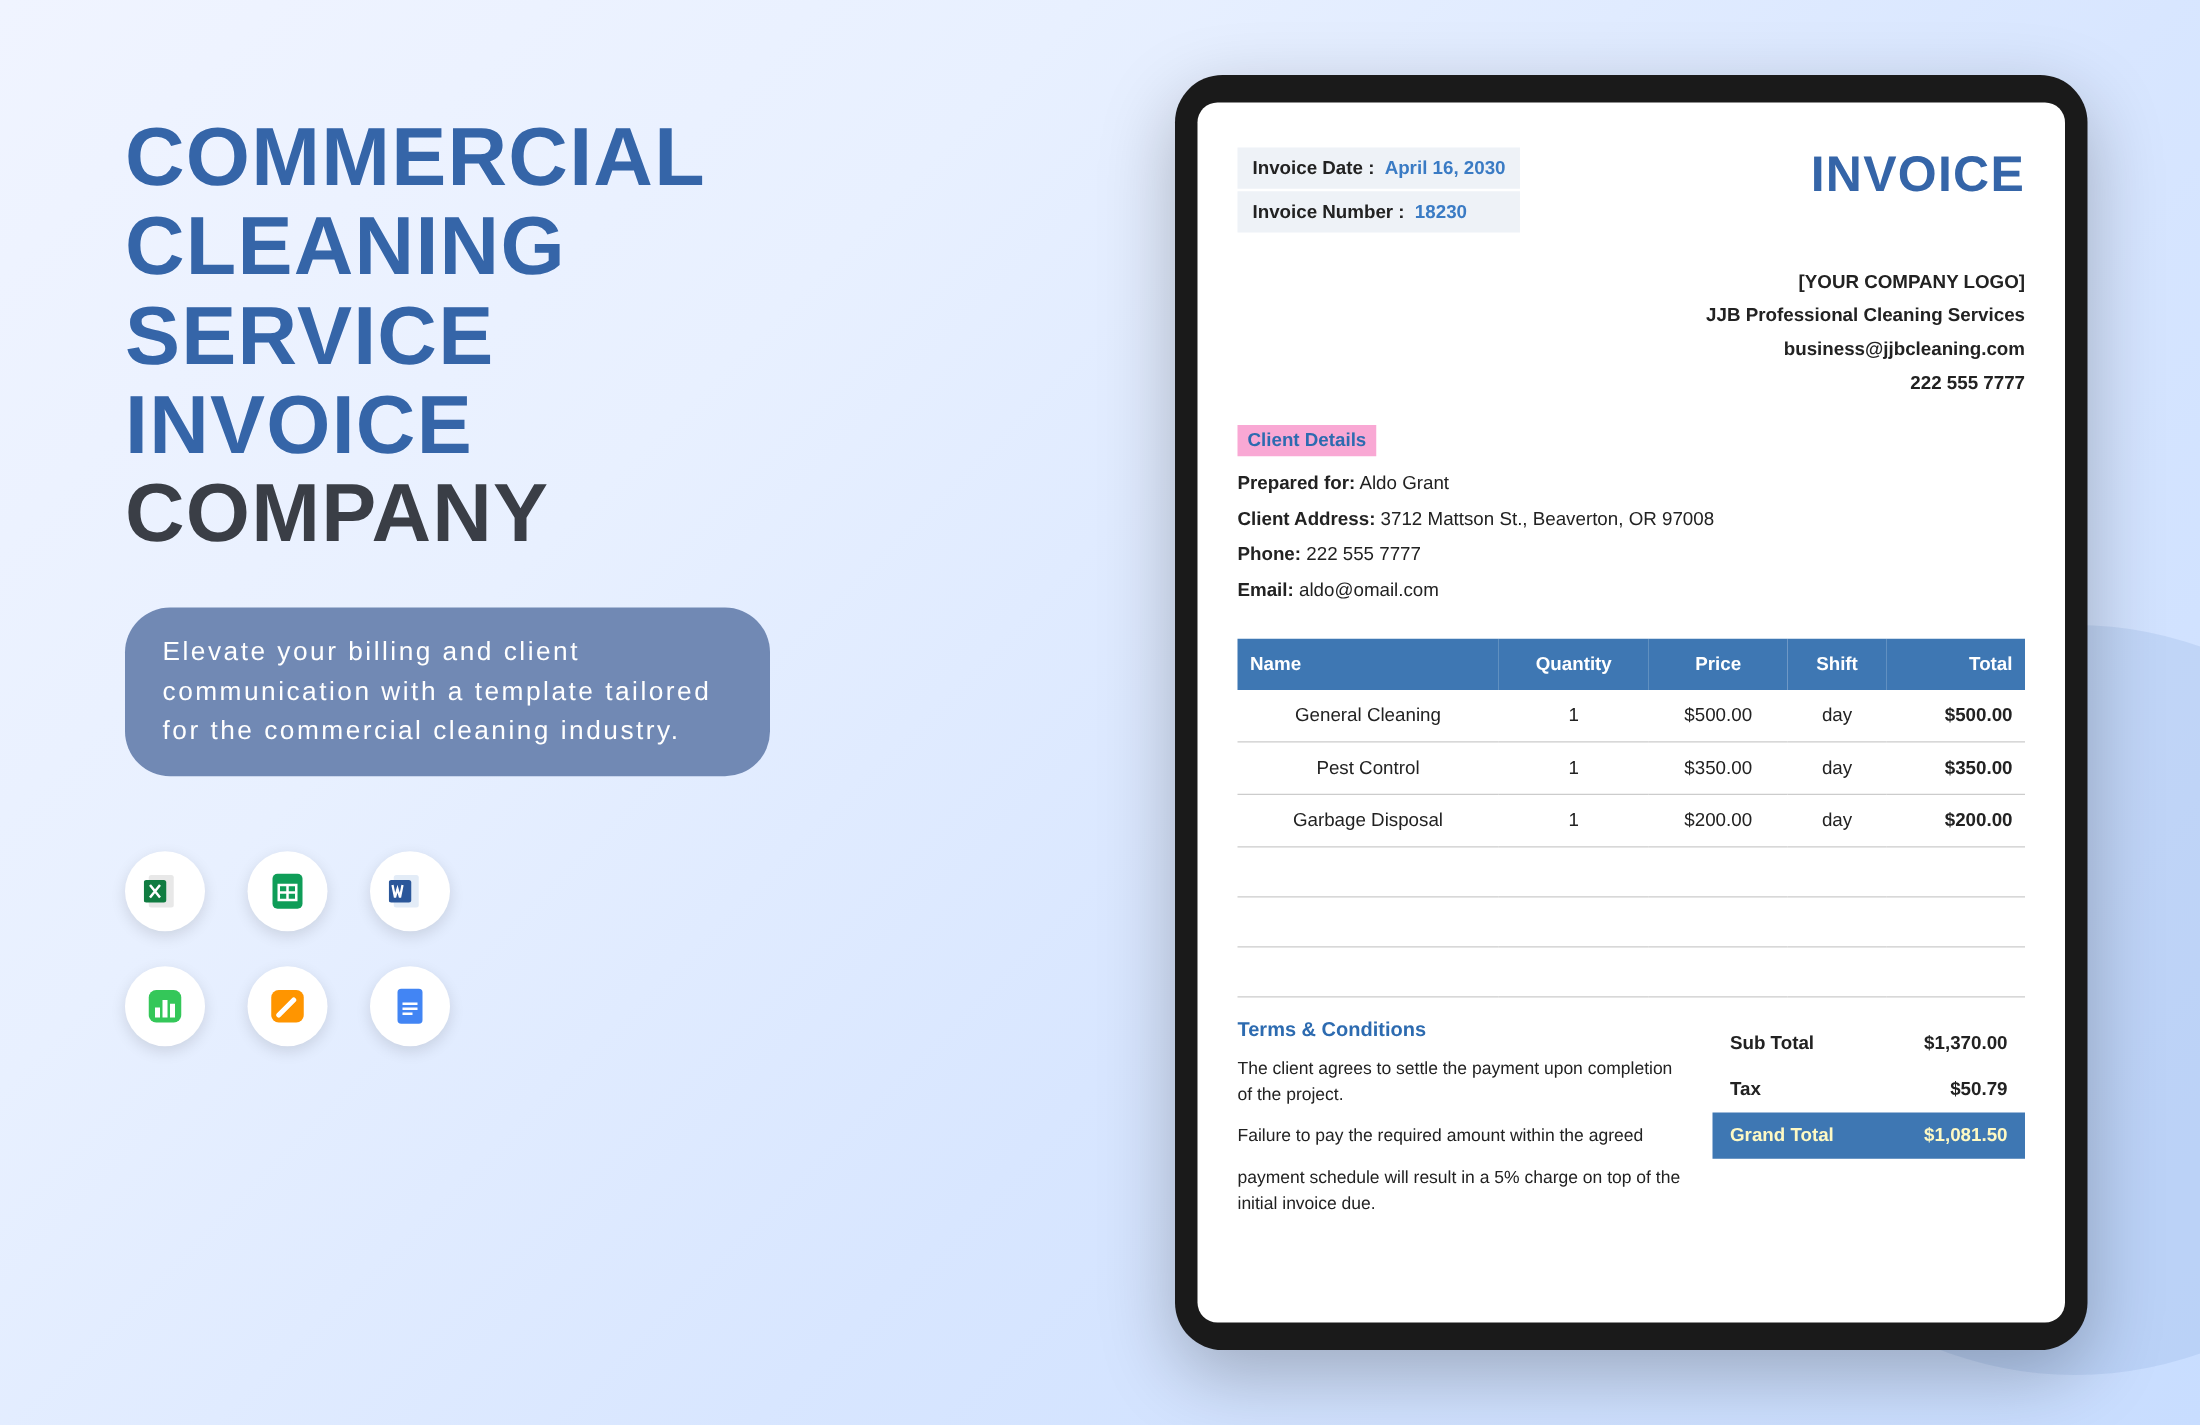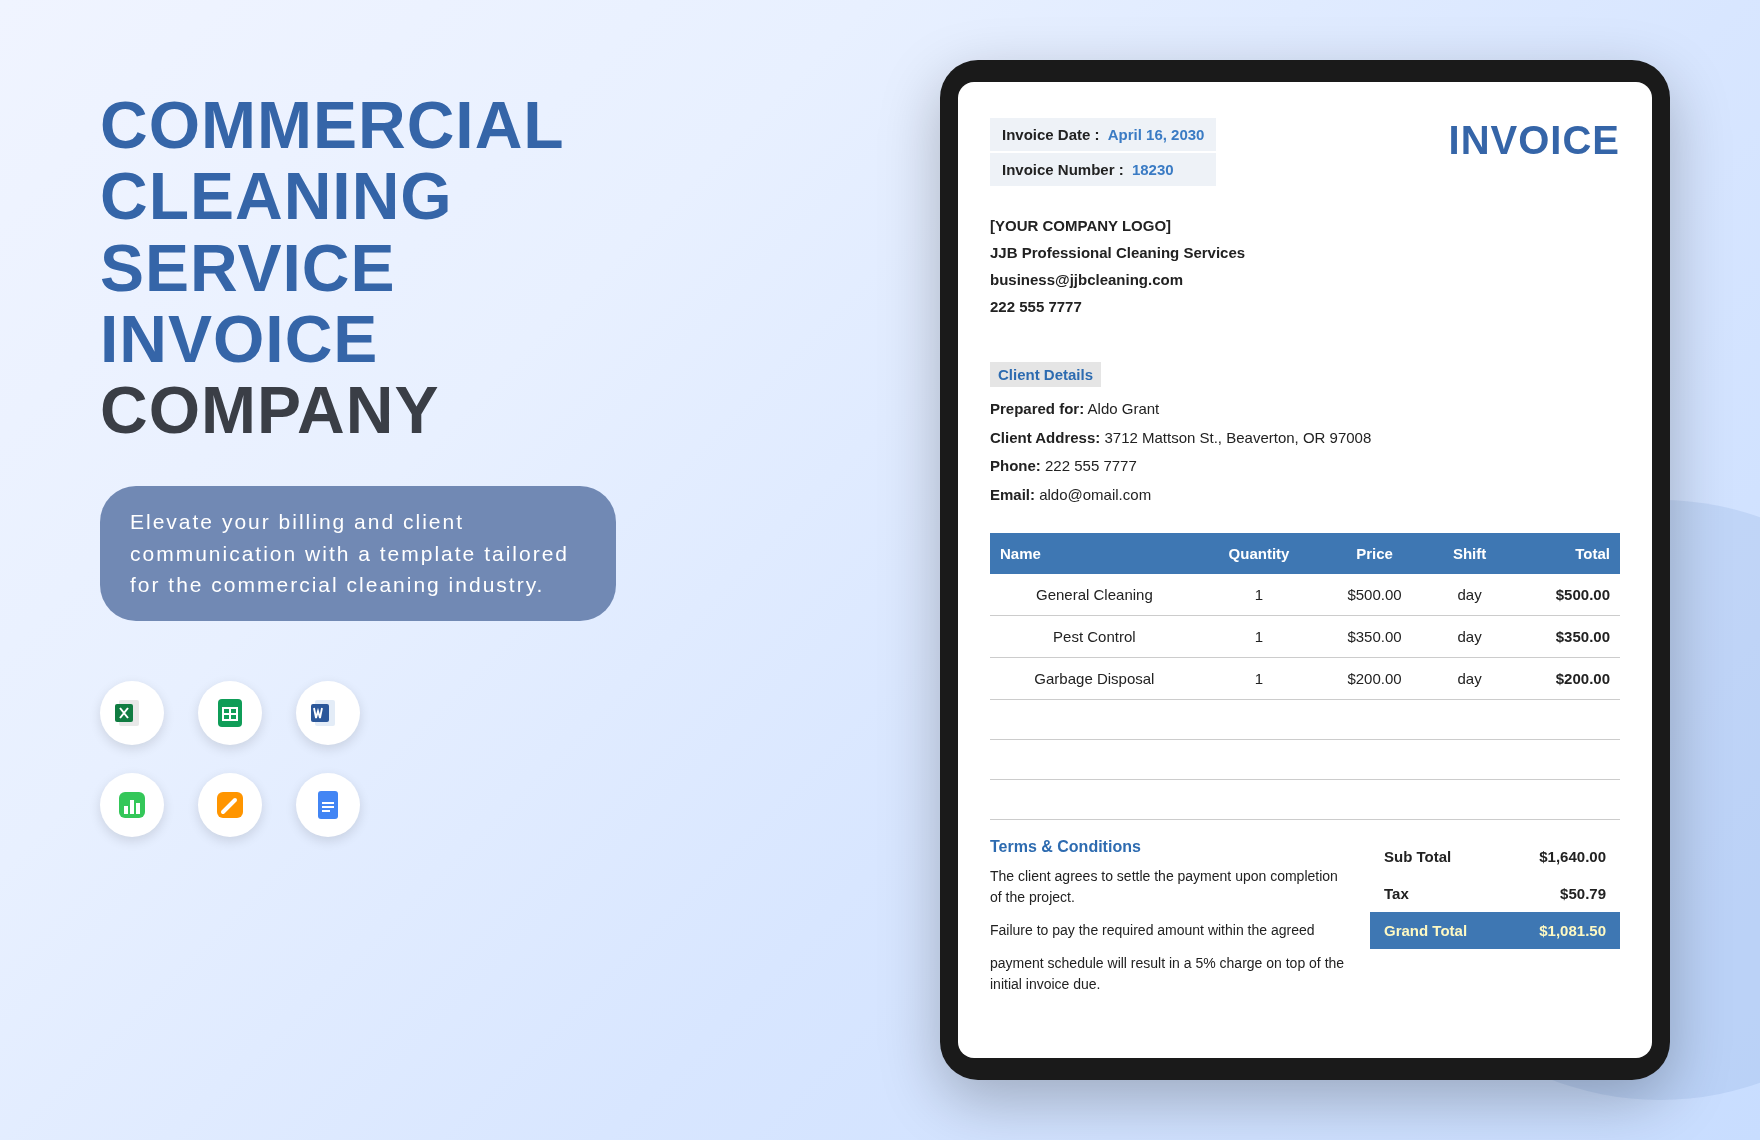--- a/index.html
+++ b/index.html
@@ -78,28 +78,28 @@
 .inv-top { display:flex; justify-content:space-between; align-items:flex-start; }
 .meta-box {
   background:#eef2f7;
   padding:8px 12px;
   margin-bottom:2px;
   font-weight:bold;
   font-size:15px;
 }
 .meta-box .val { color:#3a7bc4; font-weight:bold; margin-left:4px; }
 .invoice-label { font-size:40px; font-weight:900; color:#3565a8; letter-spacing:1px; }
-.company-block { text-align:left; margin-top:24px; font-weight:bold; line-height:1.8; font-size:15px; }
+.company-block { text-align:right; margin-top:24px; font-weight:bold; line-height:1.8; font-size:15px; }
 .section-title {
-  background:#e5e5e5;
+  background:#f9a8d4;
   color:#2d6bb0;
   font-weight:bold;
   padding:4px 8px;
   display:inline-block;
-  margin-top:42px;
+  margin-top:20px;
   margin-bottom:8px;
   font-size:15px;
 }
 .client-line { line-height:1.9; font-size:15px; }
 .client-line b { font-weight:bold; }
 .inv-table { width:100%; margin-top:24px; border-collapse:collapse; }
 .inv-table thead th {
   background:#3e77b3;
   color:#fff;
   padding:12px 10px;
@@ -282,21 +282,21 @@
     <div class="bottom-area">
       <div class="terms">
         <div class="terms-title">Terms &amp; Conditions</div>
         <p>The client agrees to settle the payment upon completion of the project.</p>
         <p>Failure to pay the required amount within the agreed</p>
         <p>payment schedule will result in a 5% charge on top of the initial invoice due.</p>
       </div>
       <div class="totals">
         <div class="total-row">
           <span>Sub Total</span>
-          <span>$1,640.00</span>
+          <span>$1,370.00</span>
         </div>
         <div class="total-row">
           <span>Tax</span>
           <span>$50.79</span>
         </div>
         <div class="total-row grand">
           <span>Grand Total</span>
           <span>$1,081.50</span>
         </div>
       </div>

